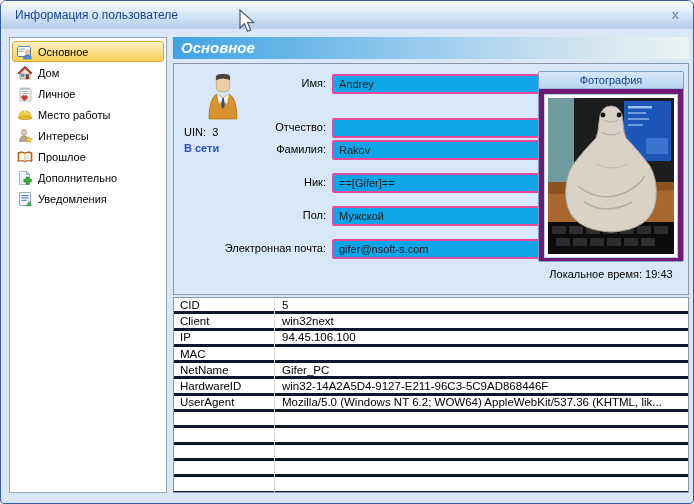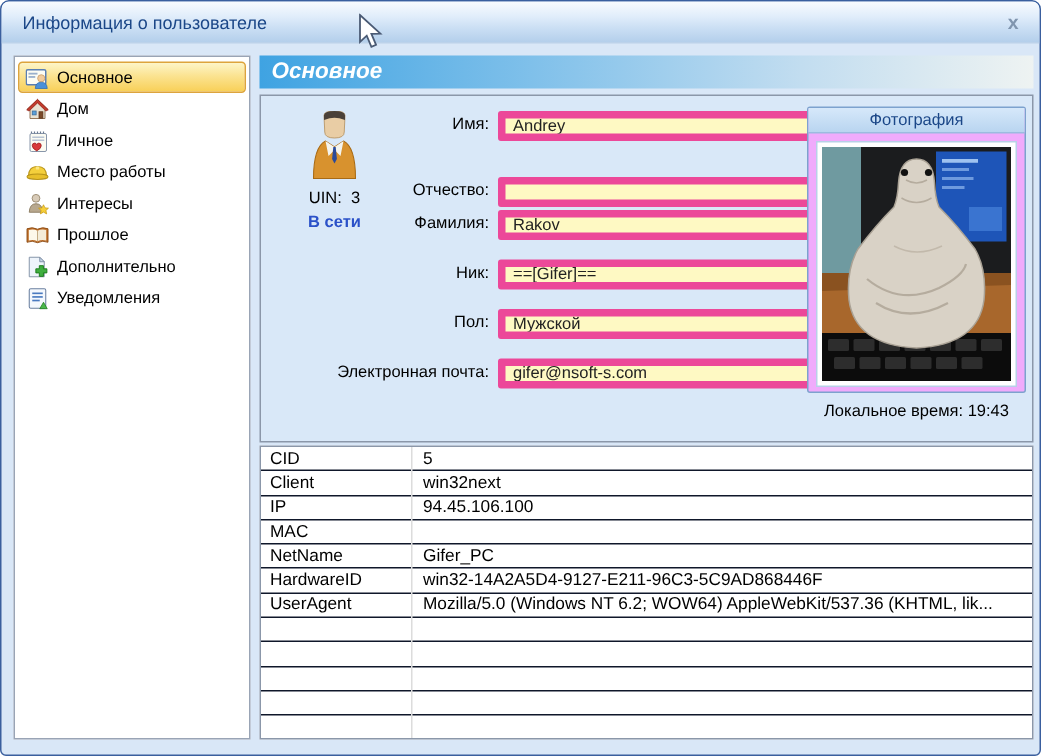--- a/index.html
+++ b/index.html
@@ -48,41 +48,41 @@
     background:linear-gradient(90deg,#3fa3e2 0%,#7fc0ea 35%,#c2ddf0 70%,#eef3f2 100%);
     color:#ffffff; font-size:15px; font-weight:bold; font-style:italic;
     line-height:22px; padding-left:8px;
   }
 
   
   .form-panel {
     position:absolute; left:172px; top:62px; width:516px; height:232px;
     background:#d9e8f8; border:1px solid #8b97a9;
   }
-  .avatar-wrap { position:absolute; left:10px; top:10px; width:78px; text-align:center; }
+  .avatar-wrap { position:absolute; left:10px; top:10px; width:78px; text-align:left; }
   .avatar-wrap svg { display:block; margin:0 auto; }
   .uin-line { margin-top:6px; font-size:11px; color:#000; }
   .status-line { margin-top:4px; font-size:11px; font-weight:bold; color:#2b51c8; }
 
   .field-row { position:absolute; left:0; height:20px; }
   .field-label {
     position:absolute; right:364px; width:200px; text-align:right;
     font-size:11px; color:#000; top:3px;
   }
   .field-input {
     position:absolute; left:158px; top:0; width:233px; height:20px;
-    border:5px solid #ec4899; border-radius:2px; background:#fef9c3;
+    border:2px solid #ec4899; border-radius:2px; background:#0ea5e9;
     font-family:"Liberation Sans", sans-serif; font-size:11px; color:#222;
     padding:0 5px; outline:none;
   }
 
   
   .photo-panel {
     position:absolute; left:364px; top:7px; width:146px; height:191px;
-    border:1px solid #7da2ce; background:#f0abfc; border-radius:2px;
+    border:1px solid #7da2ce; background:#701a75; border-radius:2px;
   }
   .photo-header {
     height:17px; line-height:17px; text-align:center;
     background:linear-gradient(180deg,#d6e8fa 0%,#b9d5f0 100%);
     border-bottom:1px solid #9cbbdf;
     font-size:11px; color:#1b4788;
   }
   .photo-mat {
     position:absolute; left:5px; top:22px; width:134px; height:164px;
     background:#ffffff; border:1px solid #b9d0e8;
@@ -95,21 +95,21 @@
 
   
   .details-table {
     position:absolute; left:172px; top:296px; width:516px; height:196px;
     background:#ffffff; border:1px solid #8b97a9; overflow:hidden;
   }
   .col-divider {
     position:absolute; left:100px; top:0; bottom:0; width:1px; background:#dcdcdc;
   }
   .t-row {
-    display:flex; height:16.3px; border-bottom:1px solid #0f172a;
+    display:flex; height:16.3px; border-bottom:3px solid #0f172a;
     font-size:11.5px; color:#000; align-items:center;
   }
   .t-key { width:100px; padding-left:6px; flex:0 0 100px; overflow:hidden; white-space:nowrap; }
   .t-val { padding-left:8px; overflow:hidden; white-space:nowrap; flex:1; }
 
   .cursor { position:absolute; left:238px; top:8px; width:17px; height:24px; z-index:50; }
 </style>
 </head>
 <body>
 

